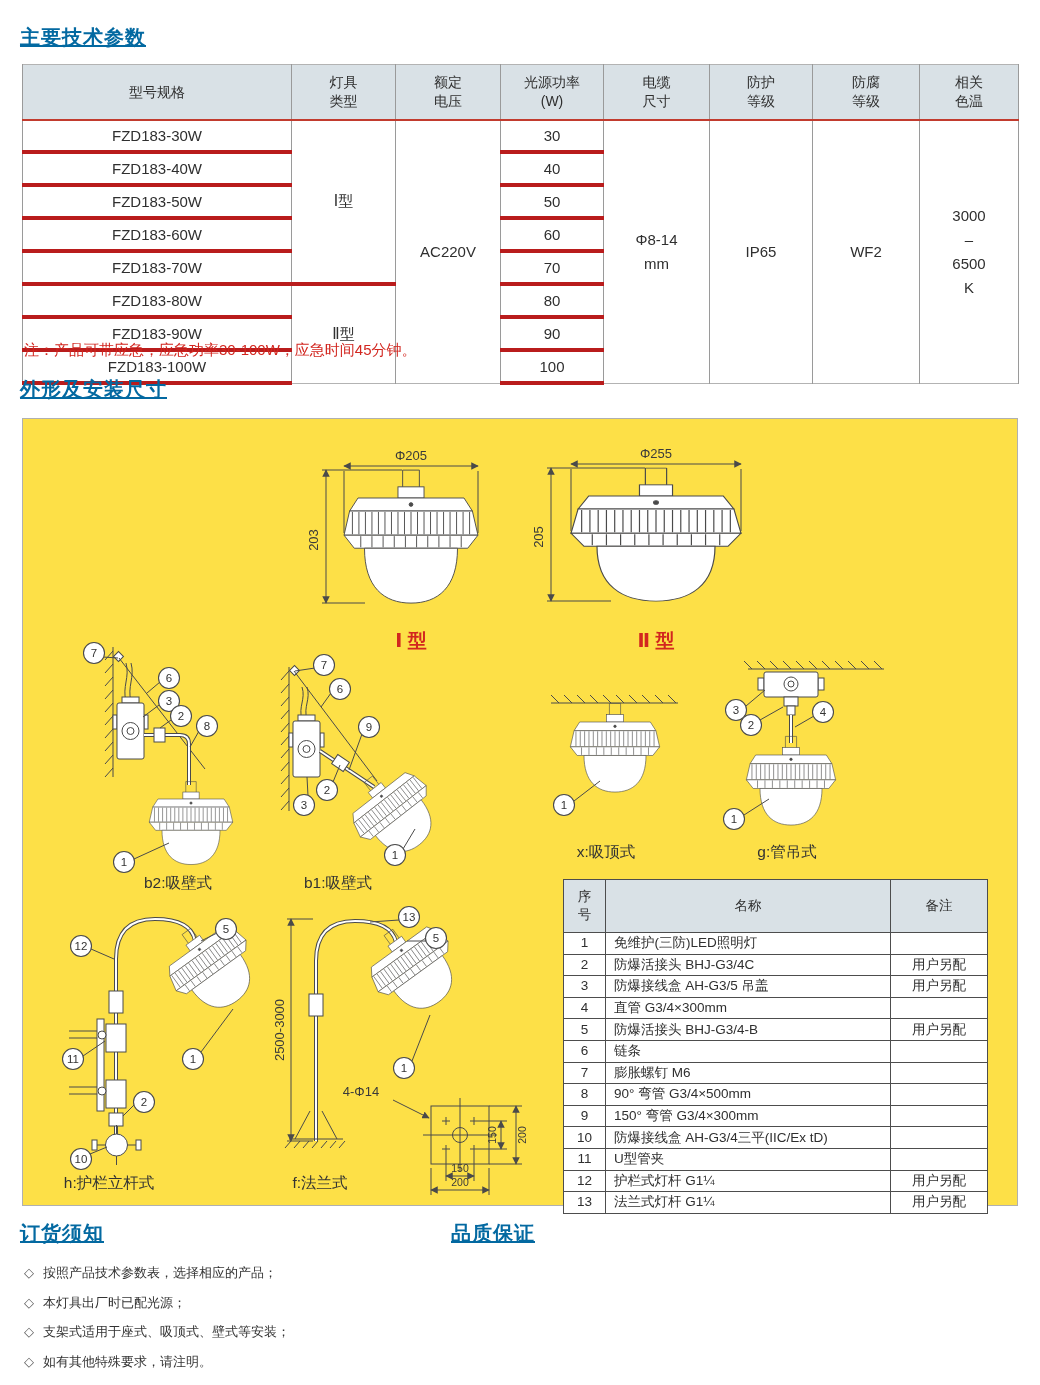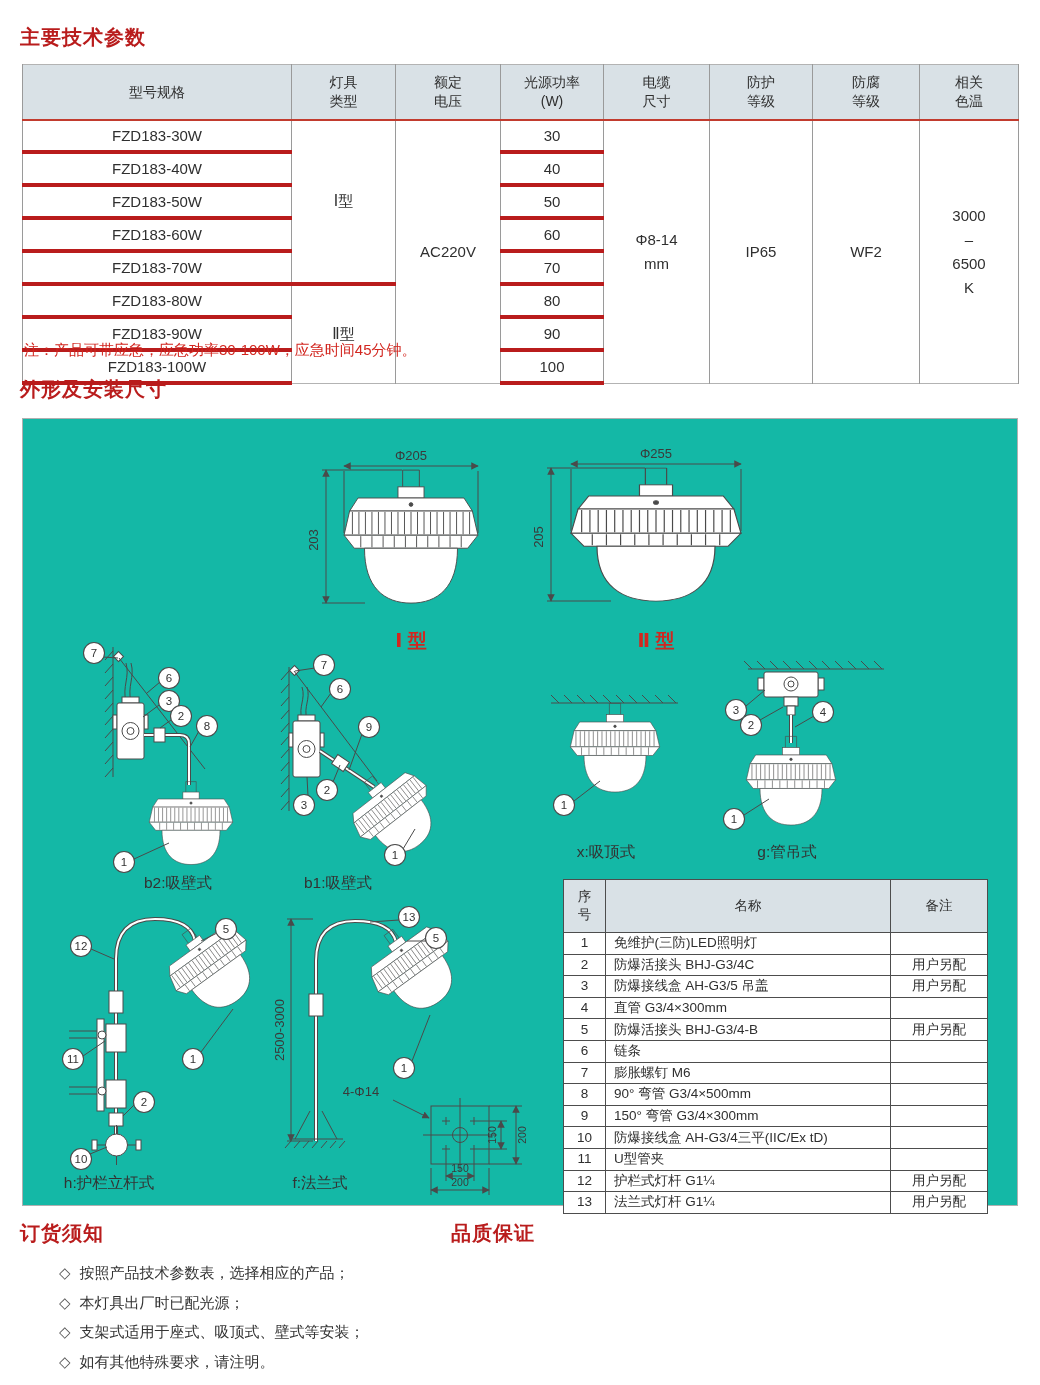--- a/index.html
+++ b/index.html
@@ -1,37 +1,37 @@
 <!DOCTYPE html>
 <html><head>
 <meta charset="utf-8">
 <style>
   html,body{margin:0;padding:0;background:#fff;}
   body{width:1040px;height:1385px;position:relative;font-family:"Liberation Sans","DejaVu Sans",sans-serif;color:#333;}
   .page{position:absolute;left:0;top:0;width:1040px;height:1385px;background:#fff;overflow:hidden;}
-  .sec-title{position:absolute;margin:0;font-size:20px;font-weight:bold;color:#b91c1c;letter-spacing:1px;}
+  .sec-title{position:absolute;margin:0;font-size:20px;font-weight:bold;color:#0369a1;letter-spacing:1px;text-decoration:underline;}
   #t1{left:20px;top:24px;}
   #t2{left:20px;top:376px;}
   #t3{left:20px;top:1220px;}
   #t4{left:451px;top:1220px;}
 
   
   table.spec{position:absolute;left:22px;top:64px;width:996px;border-collapse:collapse;table-layout:fixed;border:1px solid #b3b3b3;}
   .spec th{background:#d9e1e6;height:52px;font-size:14px;font-weight:400;color:#2f2f2f;
            white-space:pre-line;line-height:19px;text-align:center;vertical-align:middle;
            border-left:1px solid #9a9a9a;border-right:1px solid #9a9a9a;border-bottom:2px solid #c23b2e;}
   .spec td{height:27px;font-size:15px;color:#2f2f2f;text-align:center;vertical-align:middle;
            border-left:1px solid #9a9a9a;border-right:1px solid #9a9a9a;}
   .spec td.mdl,.spec td.pwr,.spec td.t1{border-bottom:4px solid #b91c1c;}
   .spec td.pre{white-space:pre-line;line-height:24px;}
 
   .note{position:absolute;left:24px;top:341px;font-size:15px;color:#d2261f;}
 
   
-  .draw-box{position:absolute;left:22px;top:418px;width:994px;height:786px;border:1px solid #b0b0b0;background:#14b8a6;}
+  .draw-box{position:absolute;left:22px;top:418px;width:994px;height:786px;border:1px solid #b0b0b0;background:#fde047;}
   .draw-box svg{position:absolute;left:0;top:0;}
   svg text{font-size:13px;fill:#3a3a3a;}
   .cap{font-size:15.5px;fill:#333;text-anchor:middle;}
   .redcap{font-size:19px;font-weight:bold;fill:#d2261f;text-anchor:middle;}
   .dimtext{font-size:13px;text-anchor:middle;}
   .dimsm{font-size:10.5px;text-anchor:middle;}
   .thin{stroke:#4a4a4a;stroke-width:1;fill:none;}
   .dim{stroke:#4a4a4a;stroke-width:1;fill:none;}
   .pipe{stroke:#4a4a4a;stroke-width:4;fill:none;}
   .core{stroke:#fff;stroke-width:2;fill:none;}
@@ -40,21 +40,21 @@
   .co text{font-size:11.5px;text-anchor:middle;fill:#333;}
 
   
   table.parts{position:absolute;left:540px;top:460px;width:424px;border-collapse:collapse;background:#fff;table-layout:fixed;}
   .parts th{background:#d9e1e6;border:1px solid #4d4d4d;font-size:13.5px;font-weight:400;color:#2f2f2f;height:23px;padding:8px;}
   .parts td{border:1px solid #4d4d4d;font-size:13.5px;color:#2f2f2f;height:20.6px;padding:0;line-height:14px;}
   .parts td.c{text-align:center;}
   .parts td.n{padding-left:8px;}
 
   
-  .order-items{position:absolute;left:24px;top:1258px;font-size:15px;color:#333;margin-left:35px;}
+  .order-items{position:absolute;left:24px;top:1258px;font-size:13px;color:#333;}
   .order-items .oi{height:29.5px;line-height:29.5px;white-space:nowrap;}
   .order-items .d{margin-right:9px;color:#555;}
   .quality-text{position:absolute;left:453px;top:1252px;width:566px;margin:0;font-size:15px;line-height:29.5px;color:#333;text-indent:2em;text-align:justify;}
 </style>
 </head>
 <body>
 
 <div class="page">
 
   <div class="sec-title" id="t1">主要技术参数</div>

